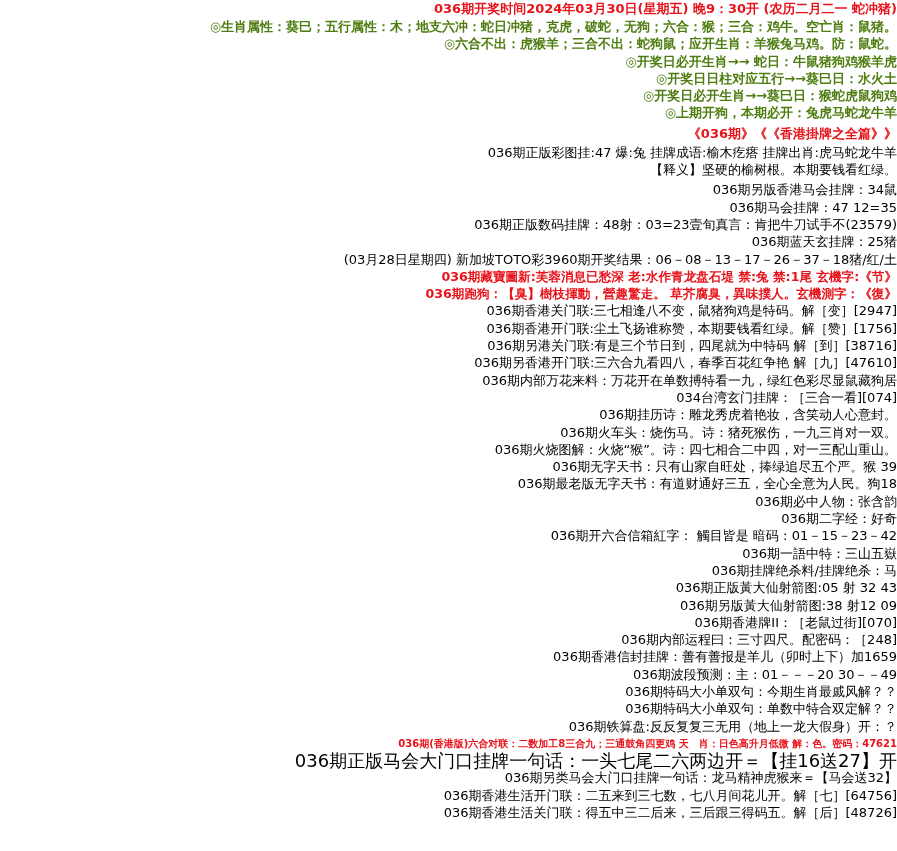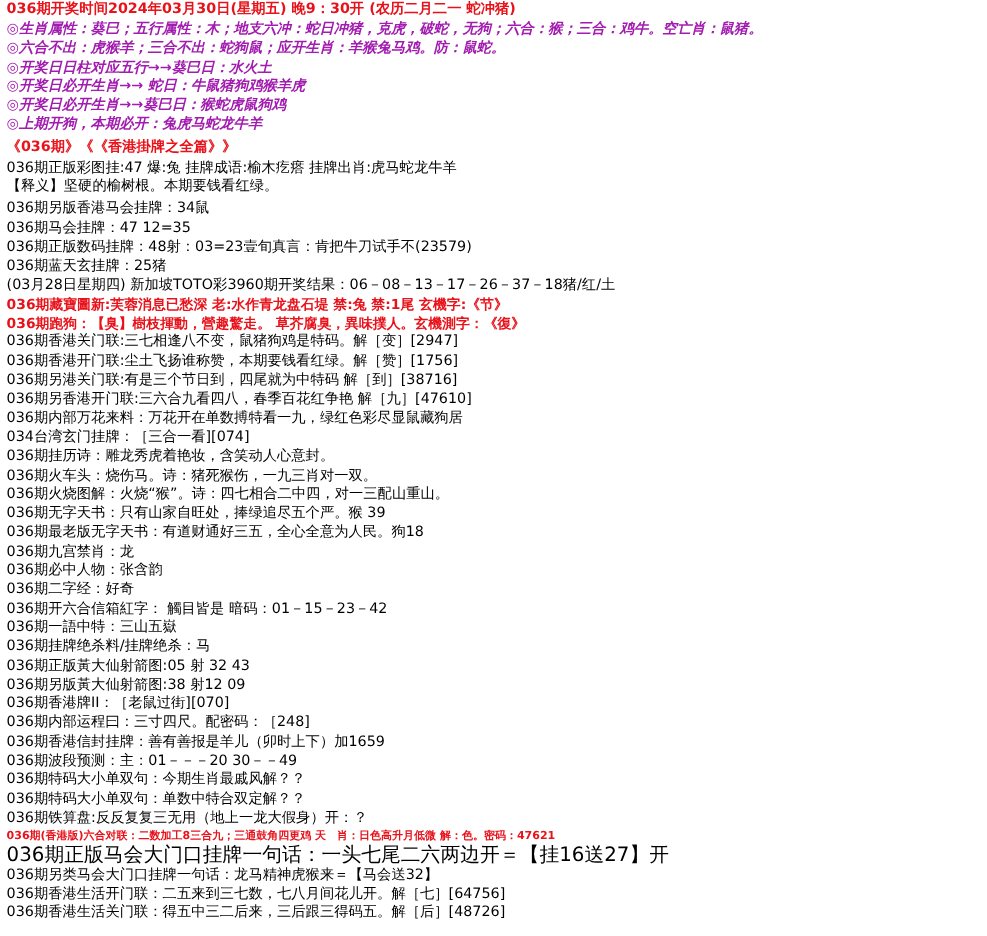--- a/index.html
+++ b/index.html
@@ -14,27 +14,27 @@
     font-size: 13px;
     color: #000000;
     overflow: hidden;
   }
   .page {
     position: relative;
     width: 897px;
     height: 851px;
     padding: 0;
     box-sizing: border-box;
+    text-align: right;
   }
   .redline {
-    color: #a21caf;
+    color: #4d7c0f;
     font-weight: bold;
     line-height: 17.3px;
     padding-left: 6px;
-    font-style: italic;
   }
   .hdr {
     color: #e8121a;
     font-weight: bold;
     line-height: 18px;
     padding-left: 6px;
   }
   .blk {
     color: #000000;
     line-height: 17.3px;
@@ -53,22 +53,22 @@
   }
 </style>
 </head>
 <body>
 
 <div class="page">
   <div id="header-block">
       <div class="hdr">036期开奖时间2024年03月30日(星期五) 晚9：30开 (农历二月二一  蛇冲猪)</div>
       <div class="redline">◎生肖属性：葵巳；五行属性：木；地支六冲：蛇日冲猪，克虎，破蛇，无狗；六合：猴；三合：鸡牛。空亡肖：鼠猪。</div>
       <div class="redline">◎六合不出：虎猴羊；三合不出：蛇狗鼠；应开生肖：羊猴兔马鸡。防：鼠蛇。</div>
+      <div class="redline">◎开奖日必开生肖→→ 蛇日：牛鼠猪狗鸡猴羊虎</div>
       <div class="redline">◎开奖日日柱对应五行→→葵巳日：水火土</div>
-      <div class="redline">◎开奖日必开生肖→→ 蛇日：牛鼠猪狗鸡猴羊虎</div>
       <div class="redline">◎开奖日必开生肖→→葵巳日：猴蛇虎鼠狗鸡</div>
       <div class="redline">◎上期开狗，本期必开：兔虎马蛇龙牛羊</div>
     </div>
   <div class="sec-red">《036期》《《香港掛牌之全篇》》</div>
   <div id="body-block">
       <div class="blk">036期正版彩图挂:47  爆:兔  挂牌成语:榆木疙瘩  挂牌出肖:虎马蛇龙牛羊</div>
       <div class="blk">【释义】坚硬的榆树根。本期要钱看红绿。</div>
       <div class="blk" style="height: 3px; line-height: 3px; font-size: 1px;">&nbsp;</div>
       <div class="blk">036期另版香港马会挂牌：34鼠</div>
       <div class="blk">036期马会挂牌：47  12=35</div>
@@ -81,21 +81,20 @@
       <div class="blk">036期香港开门联:尘土飞扬谁称赞，本期要钱看红绿。解［赞］[1756]</div>
       <div class="blk">036期另港关门联:有是三个节日到，四尾就为中特码  解［到］[38716]</div>
       <div class="blk">036期另香港开门联:三六合九看四八，春季百花红争艳  解［九］[47610]</div>
       <div class="blk">036期内部万花来料：万花开在单数搏特看一九，绿红色彩尽显鼠藏狗居</div>
       <div class="blk">034台湾玄门挂牌：［三合一看][074]</div>
       <div class="blk">036期挂历诗：雕龙秀虎着艳妆，含笑动人心意封。</div>
       <div class="blk">036期火车头：烧伤马。诗：猪死猴伤，一九三肖对一双。</div>
       <div class="blk">036期火烧图解：火烧“猴”。诗：四七相合二中四，对一三配山重山。</div>
       <div class="blk">036期无字天书：只有山家自旺处，捧绿追尽五个严。猴  39</div>
       <div class="blk">036期最老版无字天书：有道财通好三五，全心全意为人民。狗18</div>
-      <div class="blk">036期九宫禁肖：龙</div>
       <div class="blk">036期必中人物：张含韵</div>
       <div class="blk">036期二字经：好奇</div>
       <div class="blk">036期开六合信箱紅字：  觸目皆是  暗码：01－15－23－42</div>
       <div class="blk">036期一語中特：三山五嶽</div>
       <div class="blk">036期挂牌绝杀料/挂牌绝杀：马</div>
       <div class="blk">036期正版黃大仙射箭图:05  射  32  43</div>
       <div class="blk">036期另版黃大仙射箭图:38  射12  09</div>
       <div class="blk">036期香港牌II：［老鼠过街][070]</div>
       <div class="blk">036期内部运程曰：三寸四尺。配密码：［248]</div>
       <div class="blk">036期香港信封挂牌：善有善报是羊儿（卯时上下）加1659</div>

